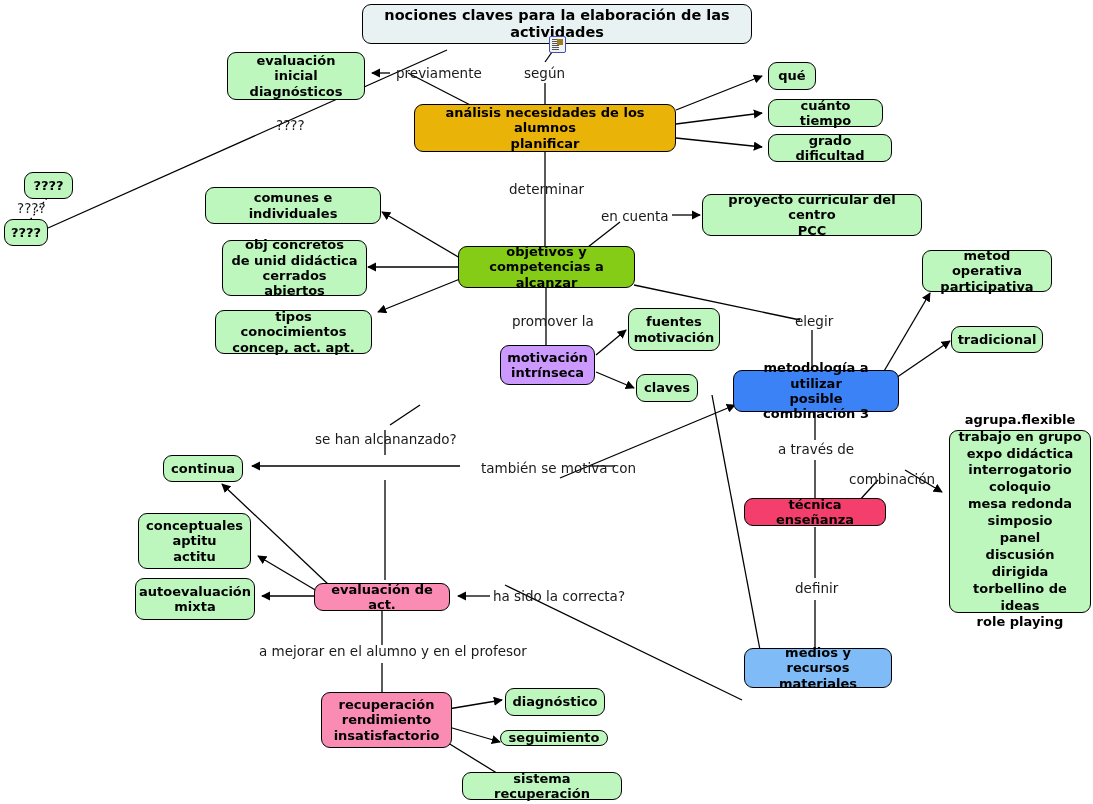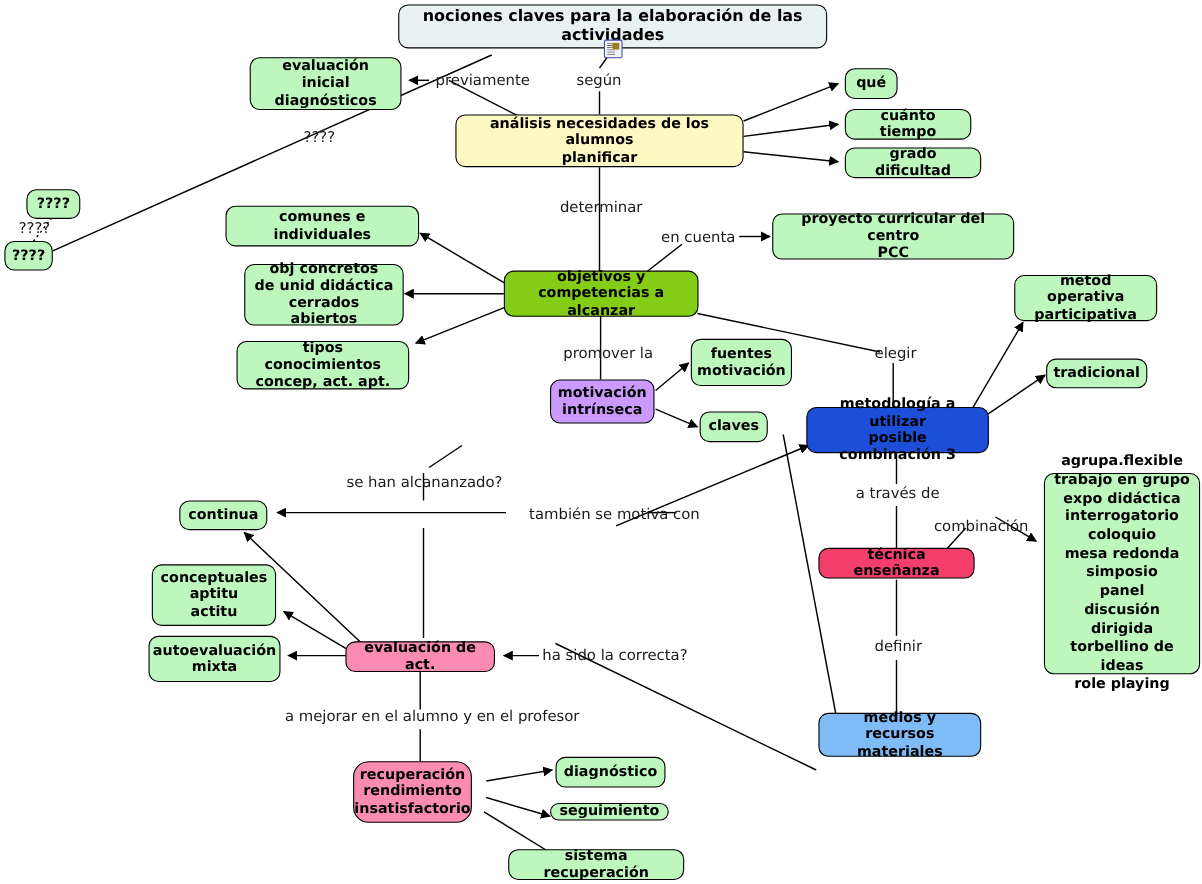--- a/index.html
+++ b/index.html
@@ -19,23 +19,23 @@
     text-align:center;
     font-weight:bold;
     font-size:13px;
     line-height:1.18;
     color:#000;
     padding:4px 8px;
     white-space:pre-line;
     box-shadow:0 0 0 0 rgba(0,0,0,0);
   }
   .n-green{background:#bdf7bd;}
-  .n-yellow{background:#fef9c3;}
+  .n-yellow{background:#eab308;}
   .n-orange{background:#84cc16;}
-  .n-peach{background:#1d4ed8;}
+  .n-peach{background:#3b82f6;}
   .n-purple{background:#cc99ff;}
   .n-pinkdark{background:#f43f6d;}
   .n-pink{background:#fa8cb4;}
   .n-blue{background:#7fbcf7;}
   .n-white{background:#e9f2f2;}
   .n-title{font-size:14.5px;}
   .n-list{font-size:13px;line-height:1.30;}
   .edge-label{
     position:absolute;
     font-weight:normal;
@@ -225,21 +225,21 @@
 
   <div class="node n-green" style="left:135px;top:578px;width:120px;height:42px;">autoevaluación
 mixta</div>
 
   <div class="node n-green" style="left:138px;top:513px;width:113px;height:56px;">conceptuales
 aptitu
 actitu</div>
 
   <div class="node n-pink" style="left:314px;top:583px;width:136px;height:28px;">evaluación de act.</div>
 
-  <div class="node n-pink" style="left:321px;top:692px;width:108px;height:56px;border-radius:14px;">recuperación
+  <div class="node n-pink" style="left:321px;top:692px;width:131px;height:56px;">recuperación
 rendimiento
 insatisfactorio</div>
 
   <div class="node n-green" style="left:505px;top:688px;width:100px;height:28px;">diagnóstico</div>
 
   <div class="node n-green" style="left:500px;top:730px;width:108px;height:16px;">seguimiento</div>
 
   <div class="node n-green" style="left:462px;top:772px;width:160px;height:28px;">sistema recuperación</div>
 
   <span class="edge-label" style="left:396px;top:65px;">previamente</span>

